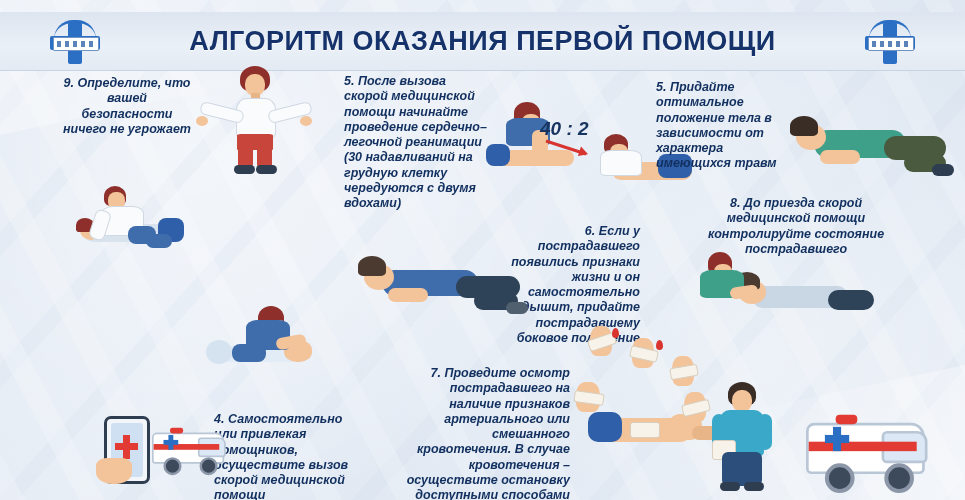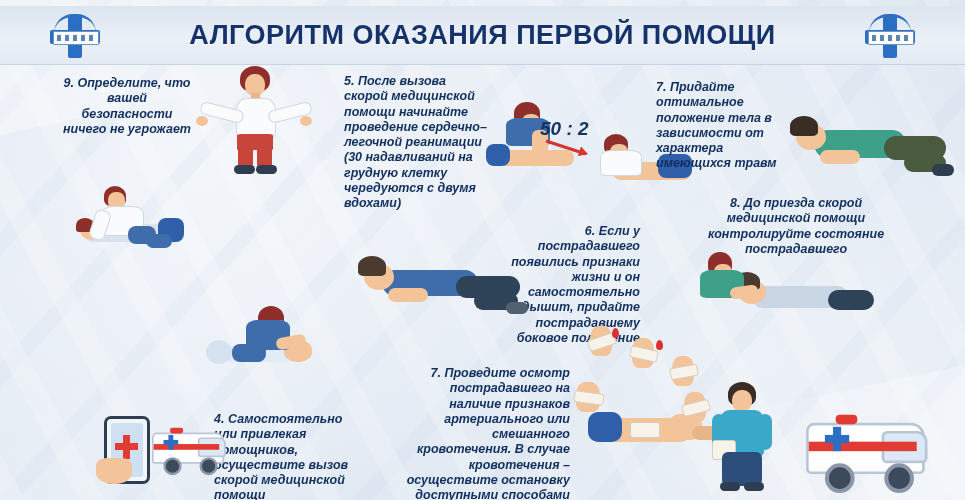--- a/index.html
+++ b/index.html
@@ -38,21 +38,21 @@
     width: 300px; height: 140px;
     background: linear-gradient(120deg, rgba(255,255,255,0.5), rgba(255,255,255,0));
     pointer-events: none;
   }
   .corner-tl { top: -30px; left: -40px; transform: rotate(-12deg); }
   .corner-br { bottom: -30px; right: -40px; transform: rotate(168deg); }
 
   
   .header {
     position: absolute;
-    top: 6px; left: 0; right: 0;
+    top: 12px; left: 0; right: 0;
     height: 58px;
     background: linear-gradient(180deg, #dde5f0 0%, #eaf0f7 60%, #e3eaf3 100%);
     border-bottom: 1px solid #c9d4e2;
     display: flex;
     align-items: center;
     justify-content: center;
   }
   .title {
     font-size: 27px;
     font-weight: bold;
@@ -325,21 +325,21 @@
 
   <div class="fig" style="left:486px; top:96px; width:90px; height:80px;">
     <div class="sh" style="left:10px; top:54px; width:78px; height:16px; background:#f3c39a; border-radius:8px;"></div>
     <div class="sh" style="left:0px; top:48px; width:24px; height:22px; background:#2f5fa8; border-radius:8px;"></div>
     <div class="sh" style="left:28px; top:6px; width:26px; height:22px; background:#8e2f2b; border-radius:50% 50% 30% 30%;"></div>
     <div class="sh" style="left:36px; top:18px; width:18px; height:16px; background:#f3c39a; border-radius:45%;"></div>
     <div class="sh" style="left:20px; top:22px; width:44px; height:28px; background:#3f6cab; border-radius:26% 26% 14% 14%;"></div>
     <div class="sh" style="left:46px; top:34px; width:16px; height:24px; background:#f3c39a; border-radius:6px;"></div>
   </div>
 
-  <div class="badge302" style="left:540px; top:118px;">50 : 2</div>
+  <div class="badge302" style="left:540px; top:118px;">40 : 2</div>
   <div class="arrow-red" style="left:545px; top:146px; width:42px; transform:rotate(18deg);"></div>
 
   <div class="fig" style="left:598px; top:128px; width:96px; height:62px;">
     <div class="sh" style="left:14px; top:34px; width:80px; height:18px; background:#f3c39a; border-radius:9px;"></div>
     <div class="sh" style="left:60px; top:26px; width:34px; height:24px; background:#2f5fa8; border-radius:8px;"></div>
     <div class="sh" style="left:6px; top:6px; width:24px; height:20px; background:#8e2f2b; border-radius:50% 50% 30% 30%;"></div>
     <div class="sh" style="left:12px; top:16px; width:18px; height:16px; background:#f3c39a; border-radius:45%;"></div>
     <div class="sh" style="left:2px; top:22px; width:40px; height:24px; background:#fafbfc; border:1px solid #cfd8e3; border-radius:26% 26% 14% 14%;"></div>
   </div>
 
@@ -376,21 +376,21 @@
     <div class="sh" style="left:28px; top:96px; width:96px; height:24px; background:#f3c39a; border-radius:12px;"></div>
     <div class="sh" style="left:20px; top:90px; width:34px; height:30px; background:#2f5fa8; border-radius:10px;"></div>
     <div class="sh" style="left:100px; top:92px; width:34px; height:26px; background:#f3c39a; border-radius:12px;"></div>
     <div class="bandage" style="left:62px; top:100px; width:28px; height:14px;"></div>
     <div class="sh" style="left:124px; top:104px; width:30px; height:14px; background:#e8b589; border-radius:7px;"></div>
 
     <div class="sh" style="left:116px; top:70px; width:22px; height:30px; background:#f3c39a; border-radius:40% 40% 30% 30%;"></div>
     <div class="bandage" style="left:114px; top:80px; width:26px; height:10px; transform:rotate(-14deg);"></div>
   </div>
 
-  <div class="tb left" style="left:656px; top:80px; width:124px;">7. Придайте оптимальное положение тела в зависимости от характера имеющихся травм</div>
+  <div class="tb left" style="left:656px; top:80px; width:124px;">5. Придайте оптимальное положение тела в зависимости от характера имеющихся травм</div>
 
   <div class="fig" style="left:786px; top:110px; width:164px; height:76px;">
     <div class="sh" style="left:28px; top:20px; width:92px; height:28px; background:#3fa08a; border-radius:14px;"></div>
     <div class="sh" style="left:98px; top:26px; width:62px; height:24px; background:#4a5a3f; border-radius:12px;"></div>
     <div class="sh" style="left:118px; top:44px; width:42px; height:18px; background:#4a5a3f; border-radius:10px;"></div>
     <div class="sh" style="left:10px; top:14px; width:30px; height:26px; background:#f3c39a; border-radius:50%;"></div>
     <div class="sh" style="left:4px; top:6px; width:28px; height:20px; background:#3a2d26; border-radius:50% 50% 20% 20%;"></div>
     <div class="sh" style="left:34px; top:40px; width:40px; height:14px; background:#f3c39a; border-radius:7px;"></div>
     <div class="sh" style="left:146px; top:54px; width:22px; height:12px; background:#2f3d50; border-radius:6px;"></div>
   </div>

